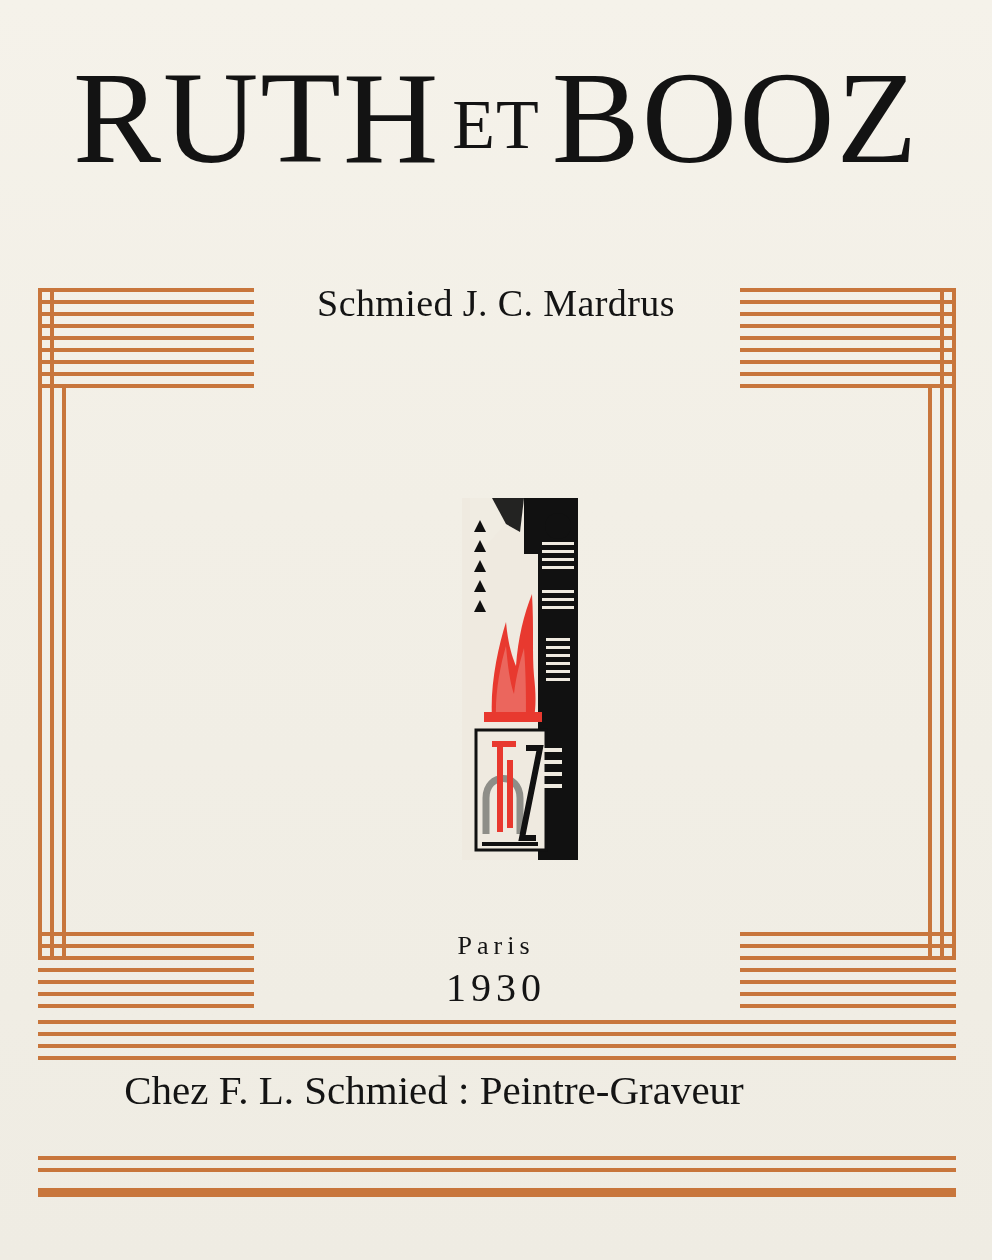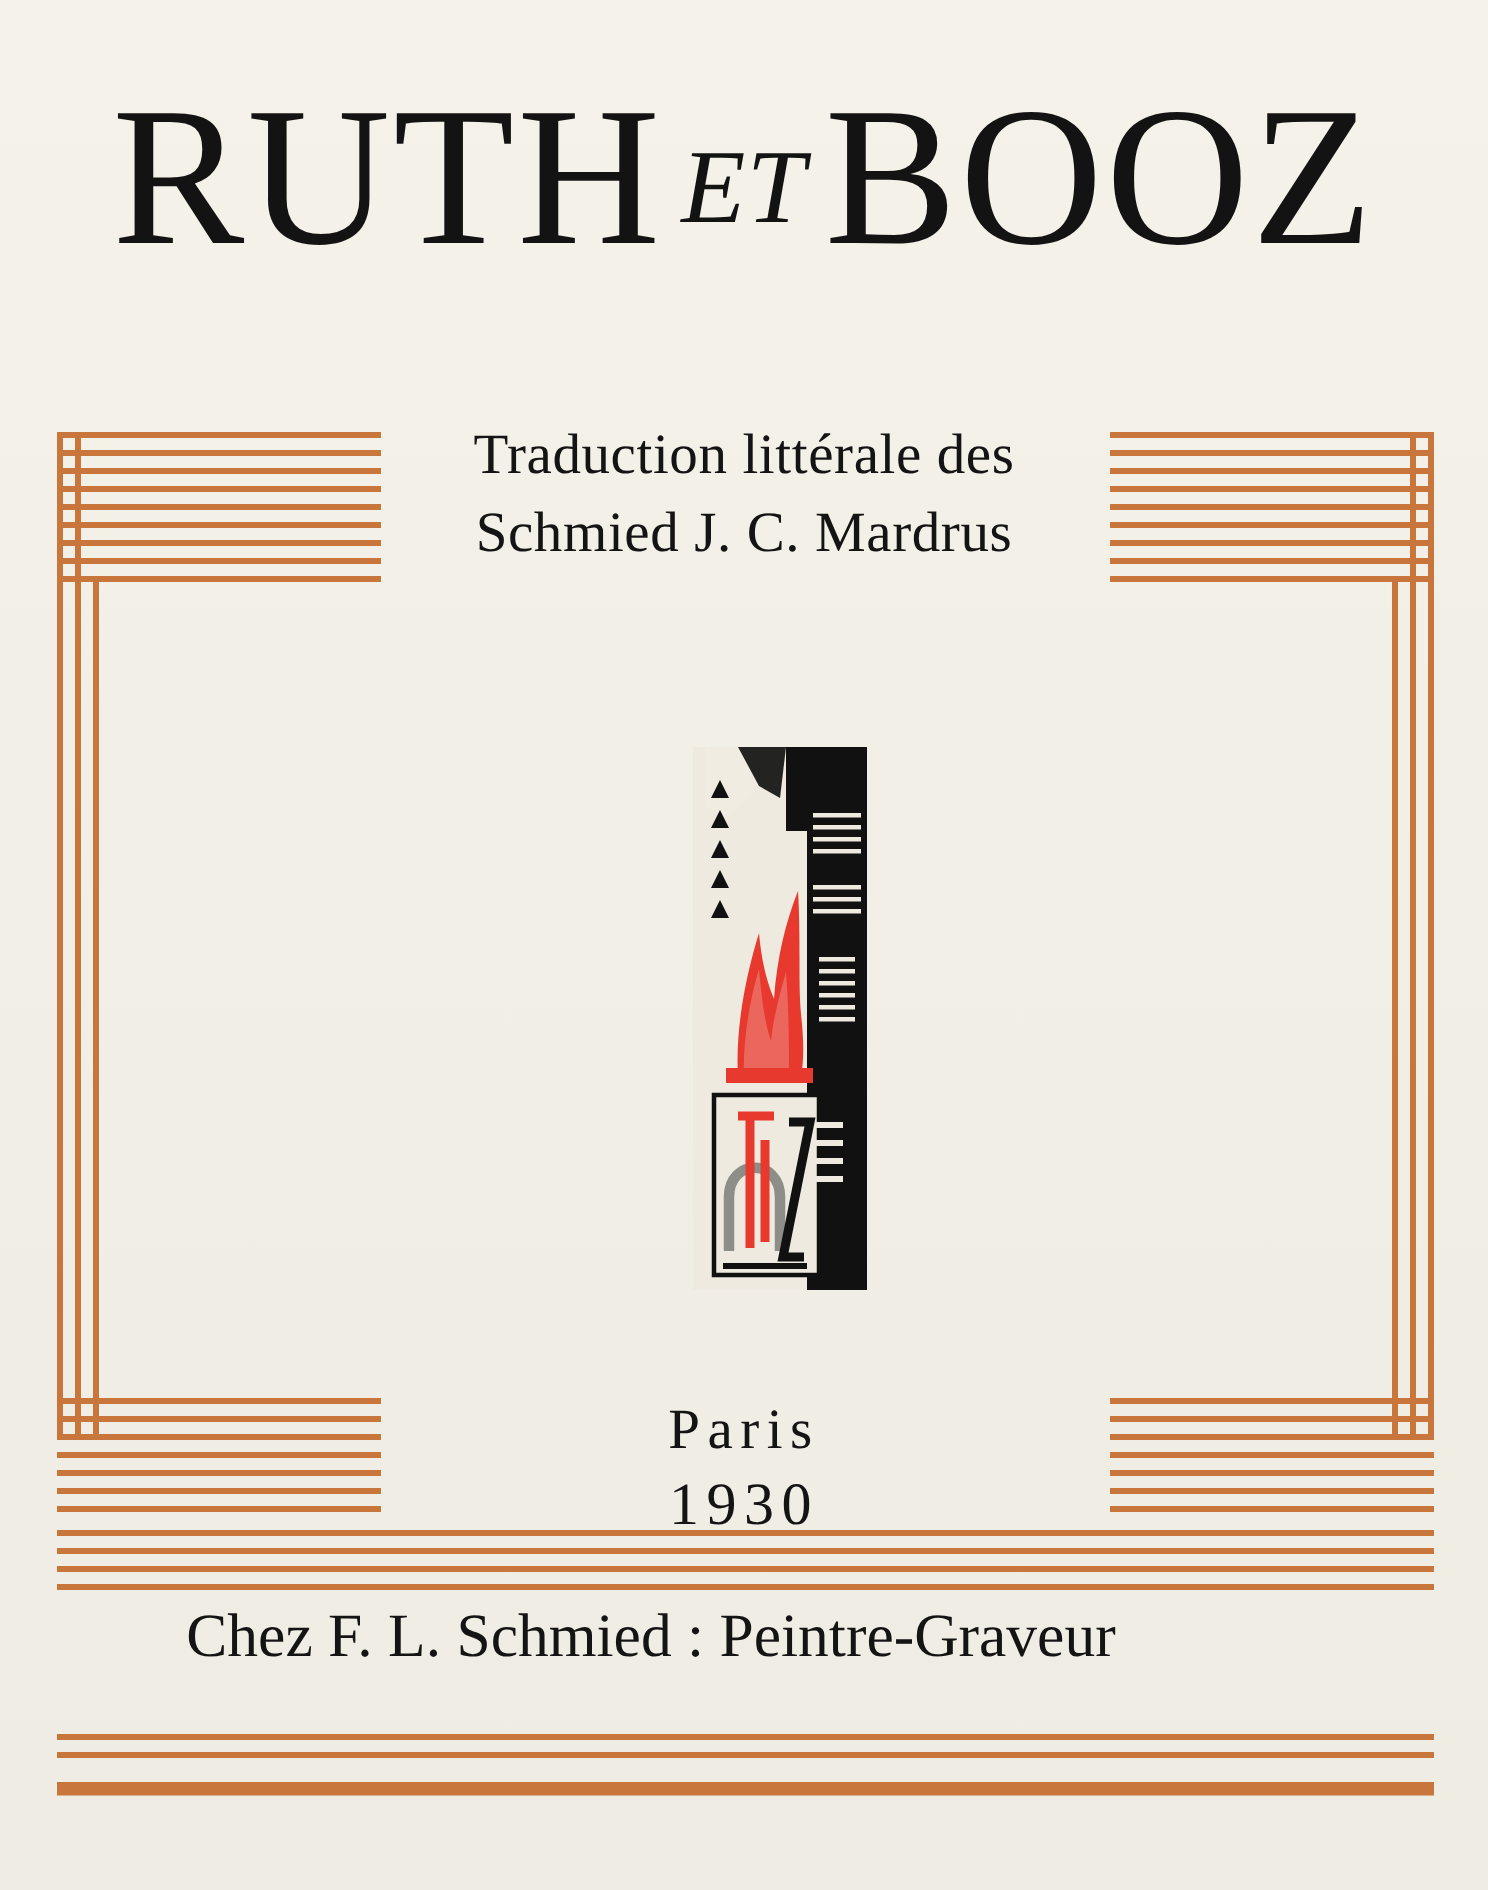--- a/index.html
+++ b/index.html
@@ -43,21 +43,20 @@
     letter-spacing: 2px;
     line-height: 1;
   }
   #title .small {
     font-size: 70px;
     letter-spacing: 1px;
     line-height: 1;
     position: relative;
     top: -14px;
     padding: 0 12px;
-    font-style: italic;
   }
 
   
   .rule {
     position: absolute;
     background: #c8763c;
   }
   .frame-group { position: absolute; }
 
   
@@ -87,21 +86,21 @@
   
   #imprint {
     position: absolute;
     top: 930px;
     left: 0;
     width: 992px;
     text-align: center;
     color: #141414;
   }
   #imprint .city {
-    font-size: 38px;
+    font-size: 26px;
     letter-spacing: 5px;
     line-height: 1.25;
   }
   #imprint .year {
     font-size: 40px;
     letter-spacing: 5px;
     line-height: 1.25;
     text-align: center;
   }
   #publisher {
@@ -188,21 +187,20 @@
     <div class="rule" style="left:38px; top:1020px; width:918px; height:4px;"></div>
     <div class="rule" style="left:38px; top:1032px; width:918px; height:4px;"></div>
     <div class="rule" style="left:38px; top:1044px; width:918px; height:4px;"></div>
     <div class="rule" style="left:38px; top:1056px; width:918px; height:4px;"></div>
     <div class="rule" style="left:38px; top:1156px; width:918px; height:4px;"></div>
     <div class="rule" style="left:38px; top:1168px; width:918px; height:4px;"></div>
     <div class="rule" style="left:38px; top:1188px; width:918px; height:9px;"></div>
   </div>
 
   <div id="subtitle">
-    <span class="ln">Traduction littérale des</span>
     <span class="ln">Schmied  J. C.  Mardrus</span>
   </div>
 
   <div id="woodcut">
     <svg width="116" height="362" viewBox="0 0 116 362" xmlns="http://www.w3.org/2000/svg">
 
       <rect x="0" y="0" width="116" height="362" fill="#efeae0"></rect>
 
       <rect x="76" y="0" width="40" height="362" fill="#111111"></rect>
       <rect x="62" y="0" width="14" height="56" fill="#111111"></rect>

